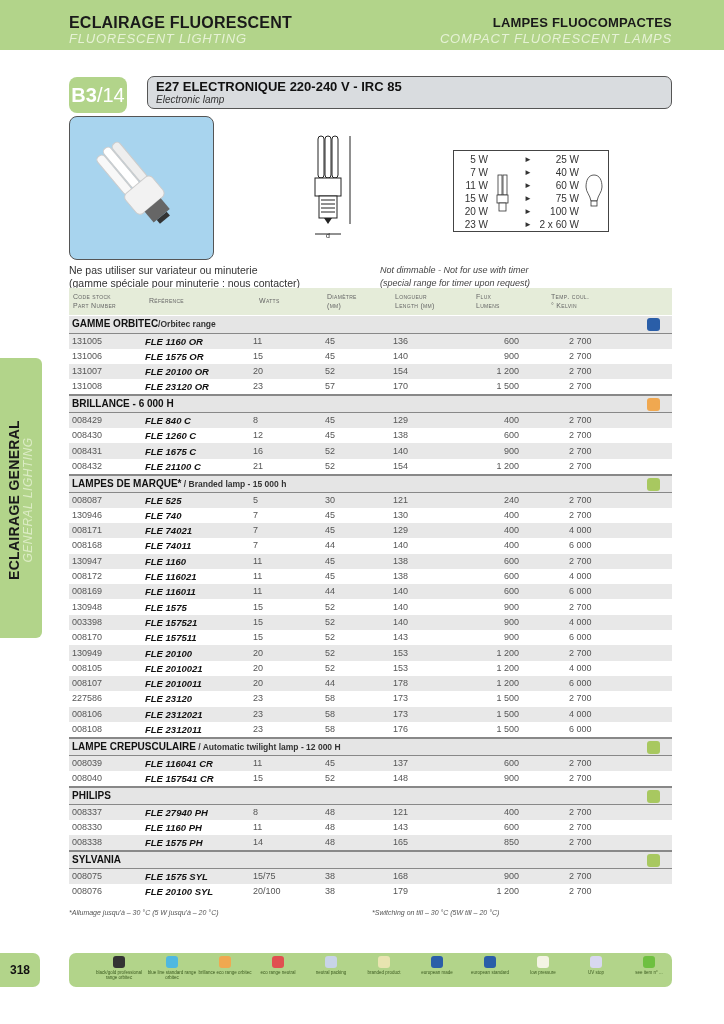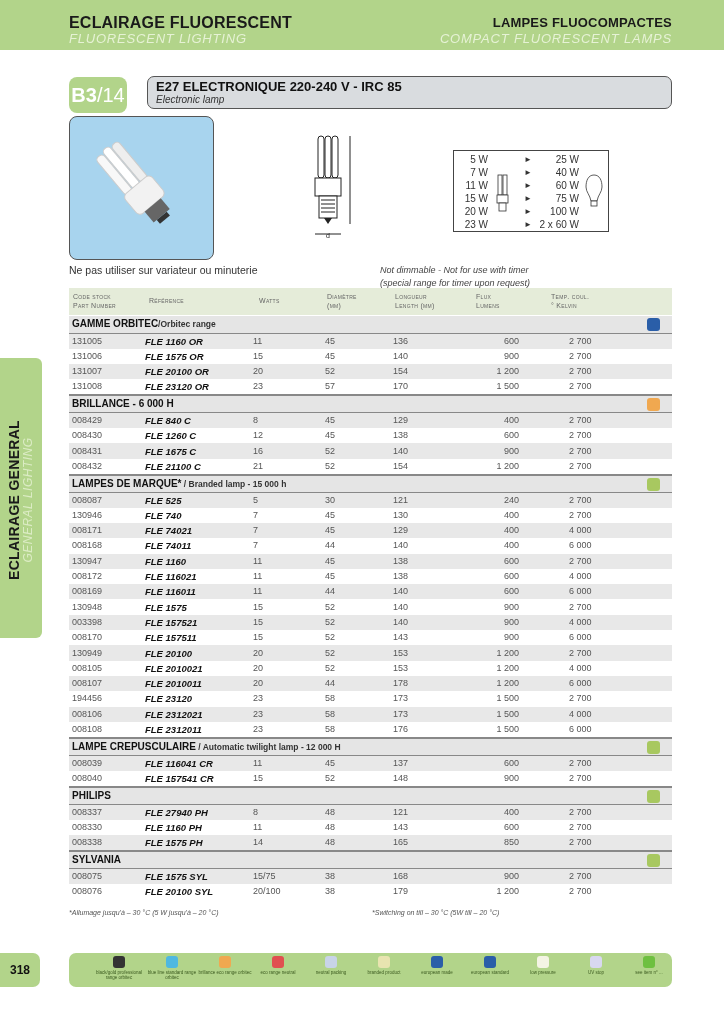--- a/index.html
+++ b/index.html
@@ -143,20 +143,21 @@
     </div>
     <div class="eq-row" style="top: 67px;">
       <span class="eq-l">23 W</span>
     <span class="eq-a">►</span>
     <span class="eq-r">2 x 60 W</span>
     </div>
   </div>
 
 <div class="note-fr">
   <div>Ne pas utiliser sur variateur ou minuterie</div>
+  <div>(gamme spéciale pour minuterie : nous contacter)</div>
 </div>
 <div class="note-en">
   <div>Not dimmable - Not for use with timer</div>
   <div>(special range for timer upon request)</div>
 </div>
 
 <div class="colhead">
   <span style="left:4px">
       <div>Code stock</div>
       <div>Part Number</div>
@@ -384,21 +385,21 @@
       <tr class="row alt">
         <td class="c-code">008107</td>
         <td class="c-ref">FLE 2010011</td>
         <td class="c-w">20</td>
         <td class="c-d">44</td>
         <td class="c-l">178</td>
         <td class="c-f">1 200</td>
         <td class="c-t">6 000</td>
       </tr>
       <tr class="row plain">
-        <td class="c-code">194456</td>
+        <td class="c-code">227586</td>
         <td class="c-ref">FLE 23120</td>
         <td class="c-w">23</td>
         <td class="c-d">58</td>
         <td class="c-l">173</td>
         <td class="c-f">1 500</td>
         <td class="c-t">2 700</td>
       </tr>
       <tr class="row alt">
         <td class="c-code">008106</td>
         <td class="c-ref">FLE 2312021</td>

